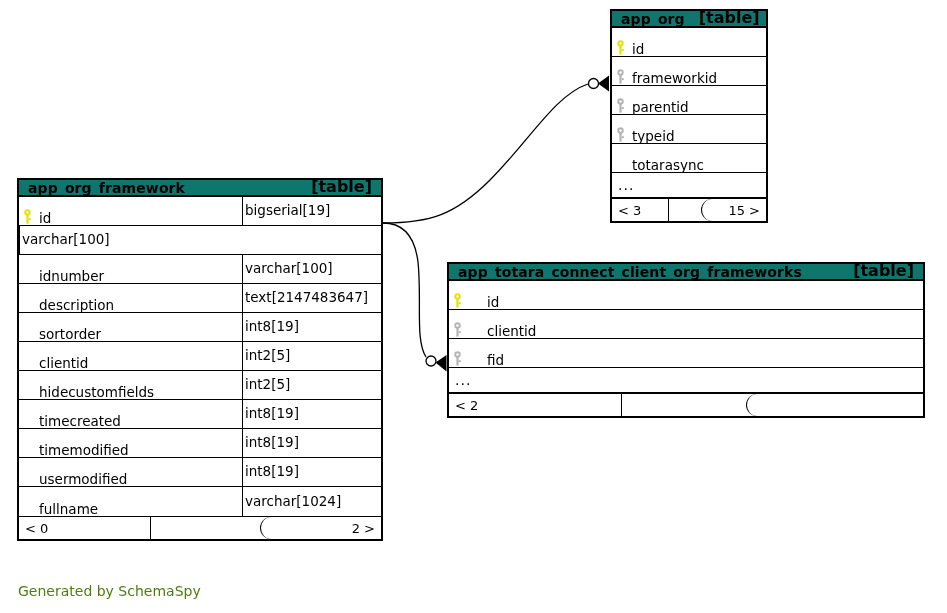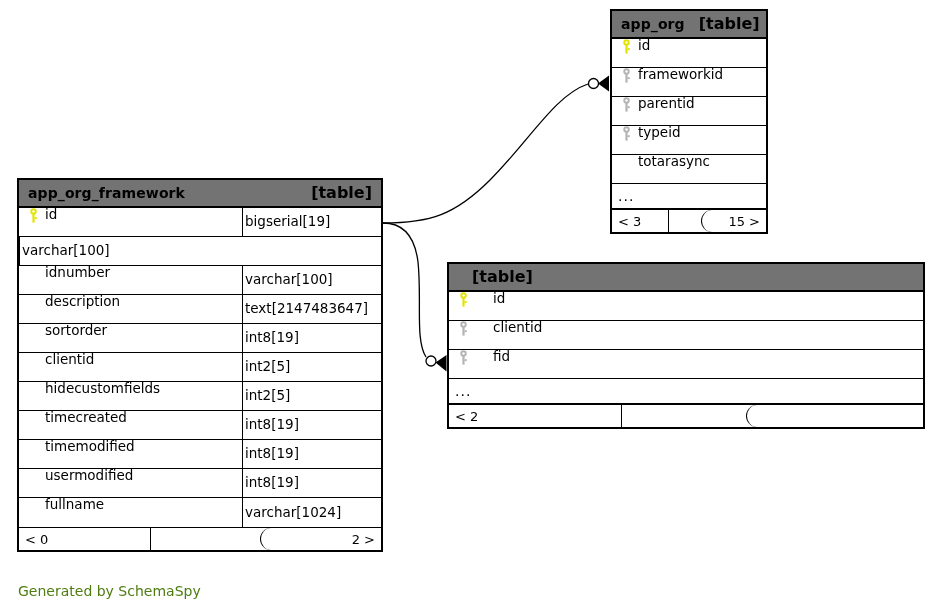--- a/index.html
+++ b/index.html
@@ -36,26 +36,26 @@
     position: absolute;
     background: #ffffff;
     border: 2px solid #000000;
     box-sizing: border-box;
     font-size: 13.5px;
     line-height: 1;
   }
 
   .tbl-header {
     display: flex;
-    align-items: center;
+    align-items: flex-end;
     justify-content: space-between;
-    background: #737373;
+    background: #0f766e;
     border-bottom: 2px solid #000000;
     padding: 0 9px;
-    height: 28px;
+    height: 17px;
     box-sizing: border-box;
   }
   .tbl-name {
     font-weight: bold;
     font-size: 14px;
     letter-spacing: 0.1px;
     white-space: nowrap;
   }
   .tbl-kind {
     font-size: 16px;
@@ -74,23 +74,22 @@
     display: flex;
     align-items: stretch;
     height: 29px;
     border-bottom: 1px solid #000000;
     box-sizing: border-box;
   }
   .col-row:last-child { border-bottom: none; }
 
   .col-name {
     display: flex;
-    align-items: flex-start;
-    box-sizing: border-box;
-    padding-left: 6px;
+    align-items: flex-end;
+    box-sizing: border-box;
     flex: 1 1 auto;
     min-width: 0;
     overflow: hidden;
     white-space: nowrap;
   }
   .col-type {
     display: flex;
     align-items: center;
     box-sizing: border-box;
     border-left: 1px solid #000000;
@@ -387,20 +386,21 @@
     </div>
     <div class="tbl-footer">
       <div class="foot-cell foot-c0 foot-left">&lt; 3</div>
       <div class="foot-cell foot-c1"></div>
       <div class="foot-cell foot-c2 foot-right">15 &gt;</div>
     </div>
   </div>
 
   <div class="er-table" id="table-app-totara">
     <div class="tbl-header">
+      <span class="tbl-name">app_totara_connect_client_org_frameworks</span>
       <span class="tbl-kind">[table]</span>
     </div>
     <div class="tbl-rows">
 
       <div class="col-row indent-wide">
         <div class="col-name">
           <span class="keyslot">
             <svg class="key-icon" width="9" height="16" viewBox="0 0 9 16">
               <circle cx="4.5" cy="3.5" r="3.2" fill="#e3e300"></circle>
               <circle cx="4.5" cy="3.5" r="1.2" fill="#ffffff"></circle>

